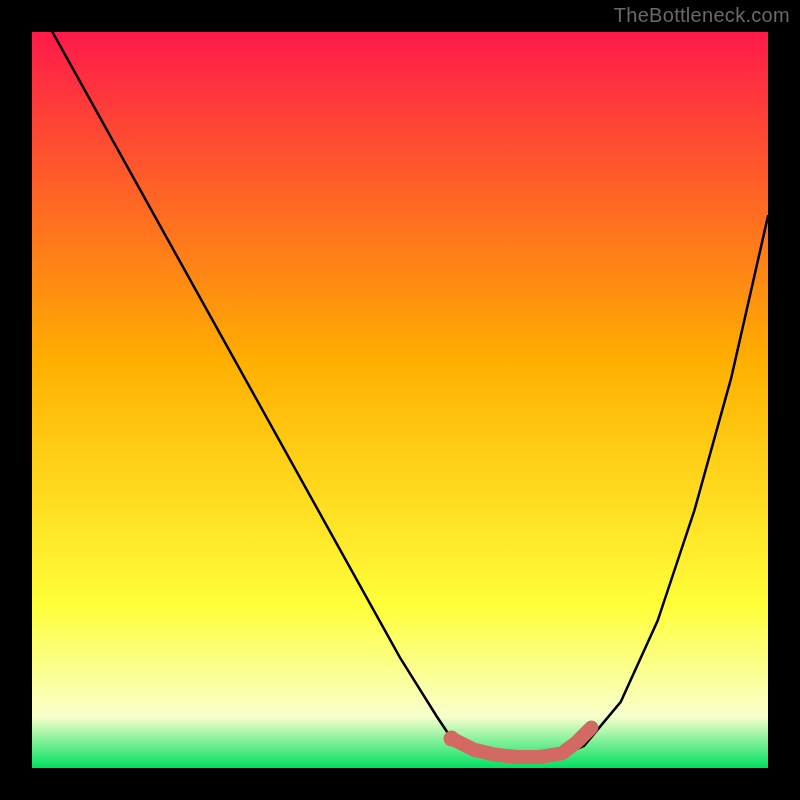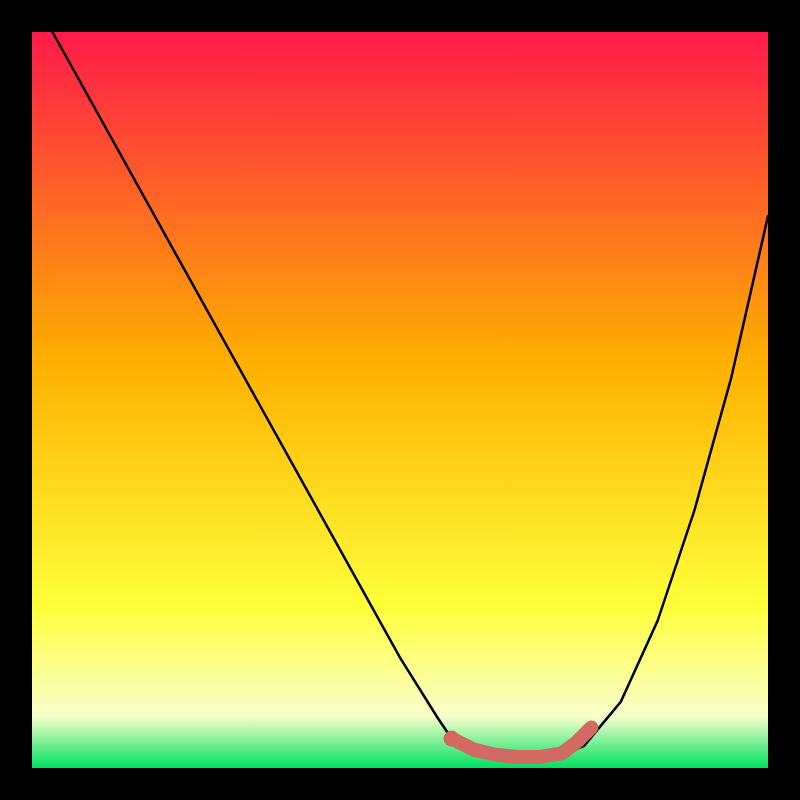--- a/index.html
+++ b/index.html
@@ -37,20 +37,21 @@
   .plot-svg {
     display: block;
     width: 736px;
     height: 736px;
   }
 </style>
 </head>
 <body>
 
 <div class="frame">
+  <div class="watermark">TheBottleneck.com</div>
   <div class="plot-area">
     <svg class="plot-svg" viewBox="0 0 736 736">
       <defs>
         <linearGradient id="bgGrad" x1="0" y1="0" x2="0" y2="1">
           <stop offset="0%" stop-color="#ff1a4a"></stop>
           <stop offset="45%" stop-color="#ffb000"></stop>
           <stop offset="78%" stop-color="#ffff3a"></stop>
           <stop offset="93%" stop-color="#f8ffcc"></stop>
           <stop offset="100%" stop-color="#00e060"></stop>
         </linearGradient>

